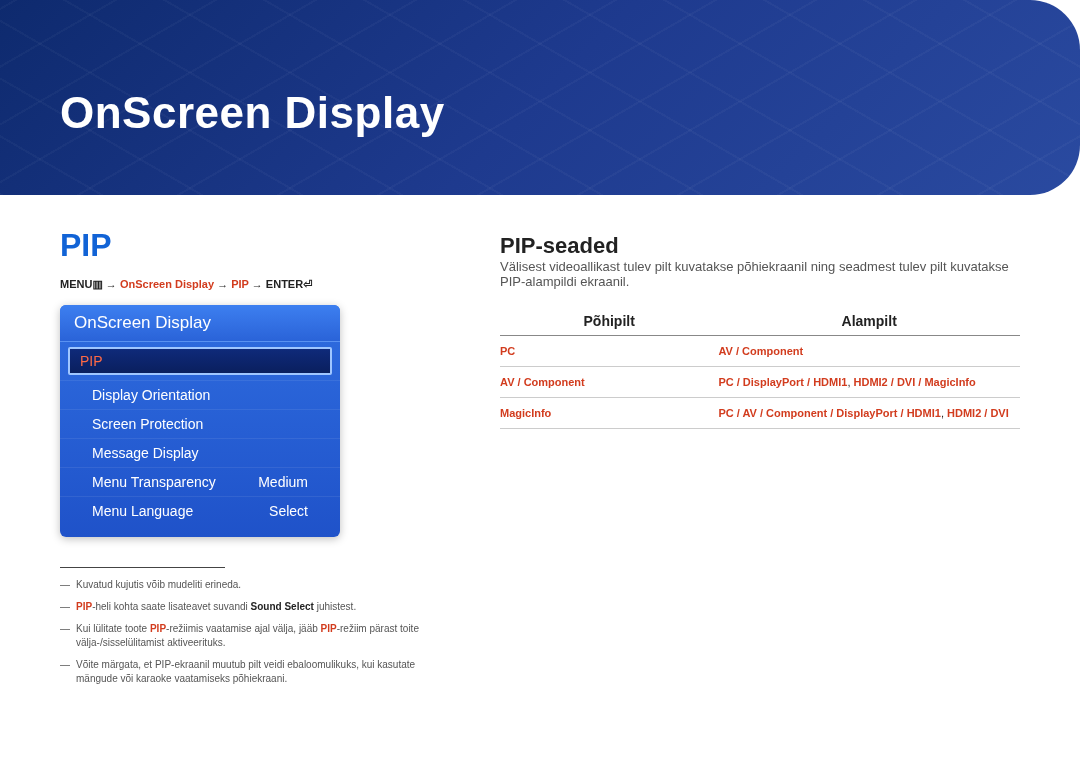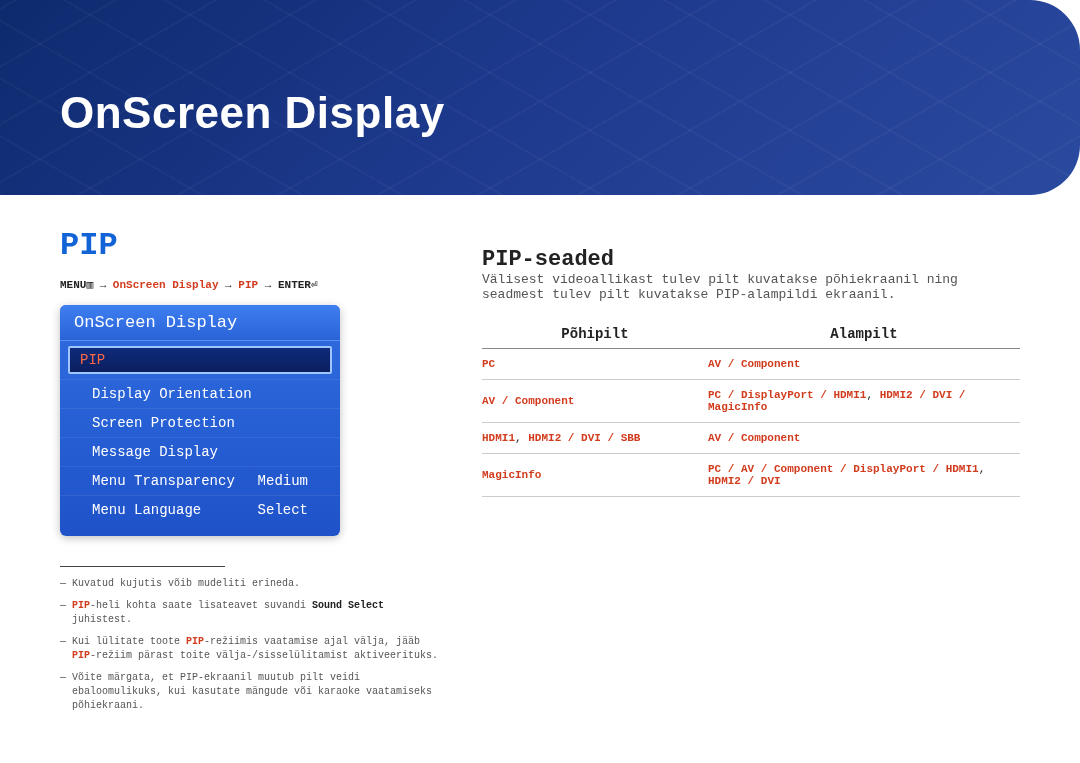--- a/index.html
+++ b/index.html
@@ -33,22 +33,21 @@
     left: 60px;
     top: 88px;
     color: #fff;
     font-size: 44px;
     font-weight: 600;
     letter-spacing: 0.5px;
   }
   .content {
     display: flex;
     padding: 32px 60px 0 60px;
-    gap: 32px;
-    font-family: Liberation Mono, monospace;
+    gap: 50px;
   }
   .left {
     width: 390px;
     flex-shrink: 0;
   }
   .right {
     flex: 1;
   }
   .pip-title {
     color: #1163d6;
@@ -101,21 +100,21 @@
   .hr-note { margin-top: 30px; width: 165px; border-top: 1px solid #444; }
   .notes { margin-top: 10px; font-size: 10px; color: #555; }
   .notes .note { display: flex; gap: 6px; margin-bottom: 8px; line-height: 1.4; }
   .notes .dash { flex-shrink: 0; }
   .notes b { color: #222; }
   .notes .hl { color: #d23c1e; font-weight: 700; }
   .right-title {
     font-size: 22px;
     font-weight: 700;
     color: #222;
-    margin-top: 20px;
+    margin-top: 6px;
   }
   .right-desc {
     font-size: 13px;
     color: #555;
   }
   .table {
     margin-top: 18px;
     width: 100%;
     border-collapse: collapse;
     font-size: 11px;
@@ -218,23 +217,19 @@
       <tbody id="table-body">
           <tr>
             <td><span>PC</span></td>
             <td><span>AV</span><span class="sep"> / </span><span>Component</span></td>
           </tr>
           <tr>
             <td><span>AV</span><span class="sep"> / </span><span>Component</span></td>
             <td><span>PC</span><span class="sep"> / </span><span>DisplayPort</span><span class="sep"> / </span><span>HDMI1</span><span class="comma">,</span><span> HDMI2</span><span class="sep"> / </span><span>DVI</span><span class="sep"> / </span><span>MagicInfo</span></td>
           </tr>
           <tr>
-            <td><span>HDMI1</span><span class="comma">,</span><span> HDMI2</span><span class="sep"> / </span><span>DVI</span><span class="sep"> / </span><span>SBB</span></td>
-            <td><span>AV</span><span class="sep"> / </span><span>Component</span></td>
-          </tr>
-          <tr>
             <td><span>MagicInfo</span></td>
             <td><span>PC</span><span class="sep"> / </span><span>AV</span><span class="sep"> / </span><span>Component</span><span class="sep"> / </span><span>DisplayPort</span><span class="sep"> / </span><span>HDMI1</span><span class="comma">,</span><span> HDMI2</span><span class="sep"> / </span><span>DVI</span></td>
           </tr>
         </tbody>
     </table>
   </div>
 </div>
 
 </body></html>

